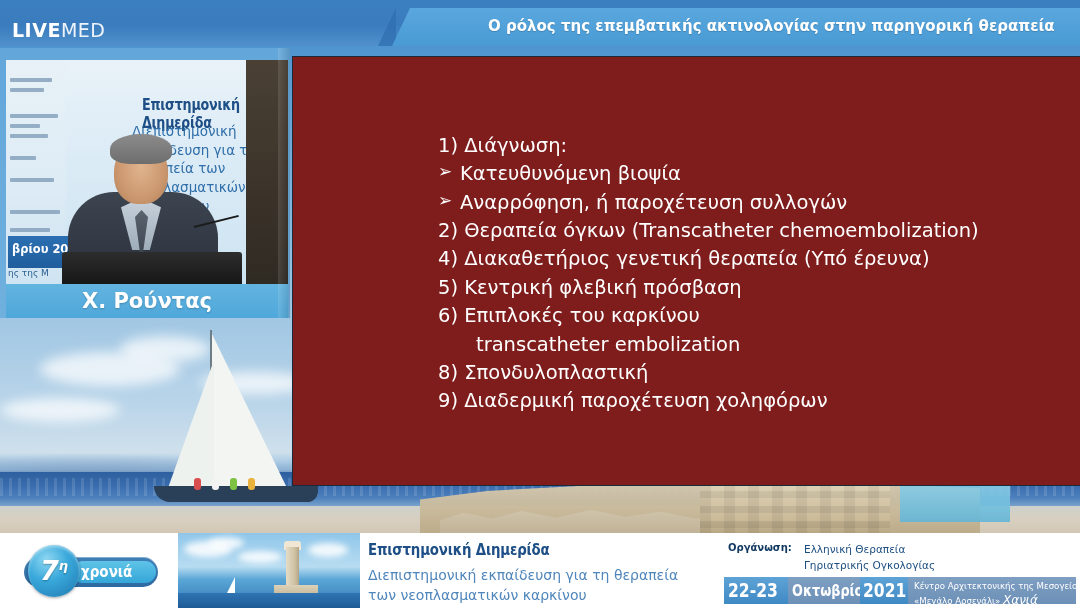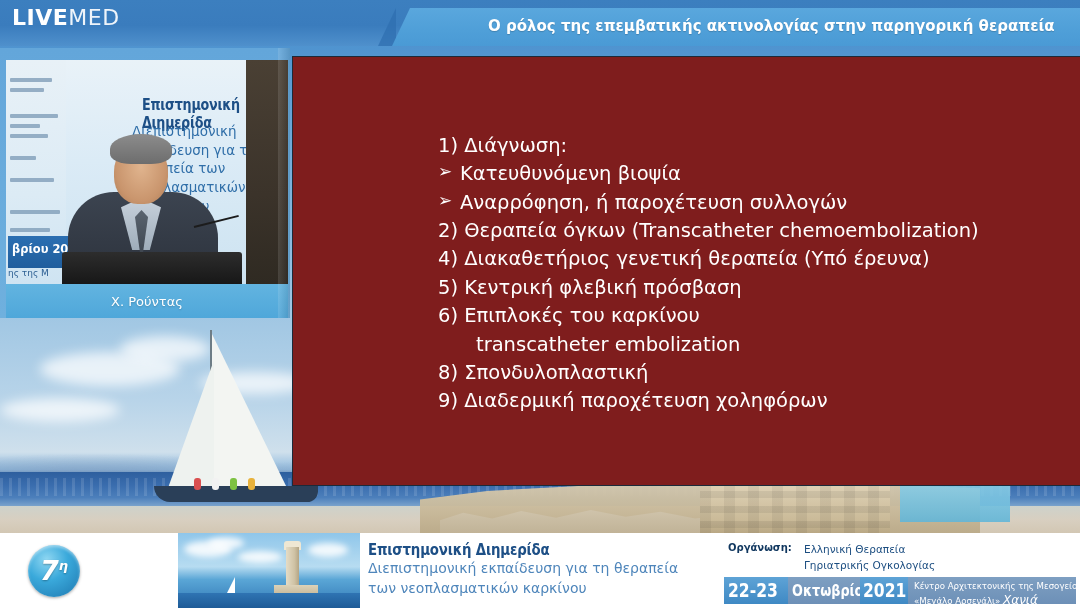--- a/index.html
+++ b/index.html
@@ -112,22 +112,22 @@
     border-radius: 0 0 40px 60px;
   }
   .crew { position:absolute; top:148px; width:7px; height:12px; border-radius:3px; }
 
   
   .topbar {
     position:absolute; left:0; top:0; width:1080px; height:46px;
     background: linear-gradient(180deg, #3c7fbf 0%, #3a7cbd 55%, #4f90cc 100%);
   }
   .livemed {
-    position:absolute; left:12px; top:5px;
-    font-size:22px; letter-spacing:.5px; color:#ffffff;
+    position:absolute; left:12px; top:19px;
+    font-size:19px; letter-spacing:.5px; color:#ffffff;
   }
   .livemed .live { font-weight:800; }
   .livemed .med  { font-weight:400; color:#eef4fa; }
 
   .title-banner {
     position:absolute; left:392px; top:8px; width:688px; height:38px;
     background: linear-gradient(180deg,#5aa7dd 0%, #4f9fd8 60%, #4a9ad5 100%);
     clip-path: polygon(18px 0, 100% 0, 100% 100%, 0 100%);
   }
   .title-banner .title-text {
@@ -232,21 +232,21 @@
   .mic {
     position:absolute; left:188px; top:166px; width:46px; height:2px;
     background:#1c1c1c; transform: rotate(-14deg); transform-origin:left center;
   }
   .video-caption {
     position:absolute; left:6px; top:236px; width:282px; height:34px;
     background: linear-gradient(180deg,#62b4e0 0%, #4fa7da 100%);
     display:flex; align-items:center; justify-content:center;
   }
   .video-caption span {
-    color:#ffffff; font-size:13px; font-weight:400;
+    color:#ffffff; font-size:21px; font-weight:700;
     text-shadow:0 1px 2px rgba(0,0,0,.2);
   }
 
   
   .slide {
     position:absolute; left:293px; top:57px; width:814px; height:428px;
     background:#7f1d1d;
     box-shadow: 0 0 0 1px #1b2a3a;
   }
   .slide-body {
@@ -340,20 +340,21 @@
   .bb-center {
     position:absolute; left:368px; top:4px; width:340px; height:68px;
   }
   .bb-head {
     color:#1d4f86; font-weight:800; font-size:15.5px; letter-spacing:-.2px;
     transform: scaleX(.86); transform-origin:left top;
     white-space:nowrap;
     margin-top:4px;
   }
   .bb-sub {
+    margin-top:7px;
     color:#4f86bb; font-size:14px; line-height:1.42; white-space:nowrap;
   }
 
   .bb-right {
     position:absolute; left:718px; top:0; width:362px; height:75px;
   }
   .org-row {
     position:absolute; left:10px; top:9px;
     font-size:10px; color:#123a63; white-space:nowrap;
   }
@@ -480,20 +481,25 @@
         <div class="sline indent">transcatheter embolization</div>
         <div class="sline">8) Σπονδυλοπλαστική</div>
         <div class="sline">9) Διαδερμική παροχέτευση χοληφόρων</div>
       </div>
   </div>
 
   <div class="bottombar">
 
     <div class="bb-logo">
       <div class="logo-7">
+        <div class="logo-pill">
+          <div class="logo-pill-inner">
+            <span>χρονιά</span>
+          </div>
+        </div>
         <div class="logo-circle">
           <b><span>7</span><sup>η</sup></b>
         </div>
       </div>
     </div>
 
     <div class="bb-photo">
       <div class="pcloud" style="left:6px;  top:8px;  width:48px; height:16px;"></div>
       <div class="pcloud" style="left:30px; top:4px;  width:36px; height:12px;"></div>
       <div class="pcloud" style="left:60px; top:18px; width:44px; height:12px;"></div>

